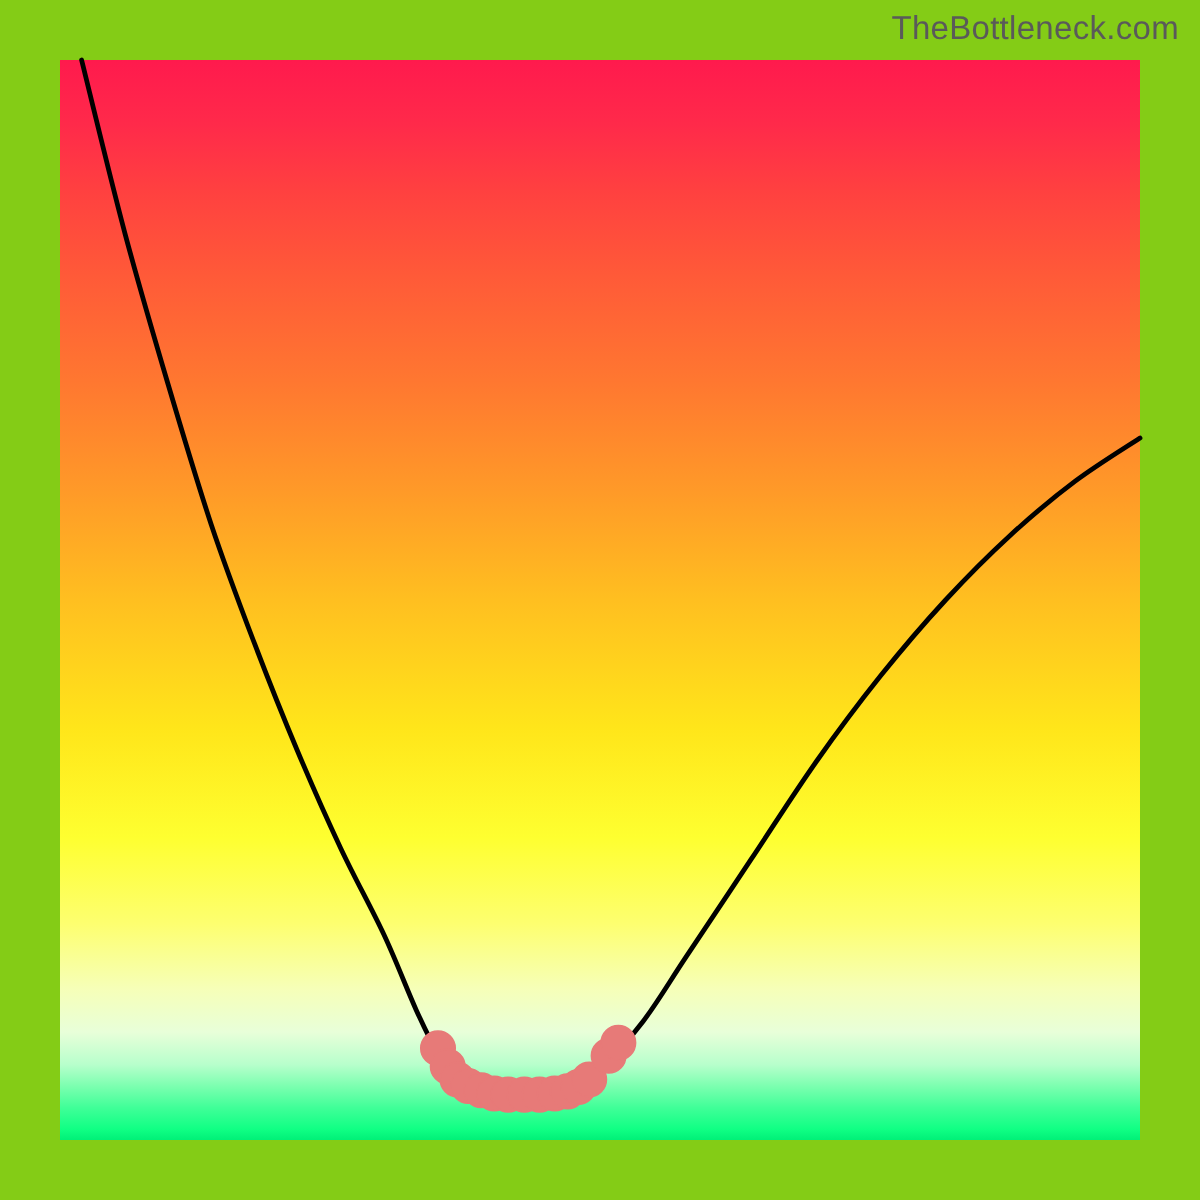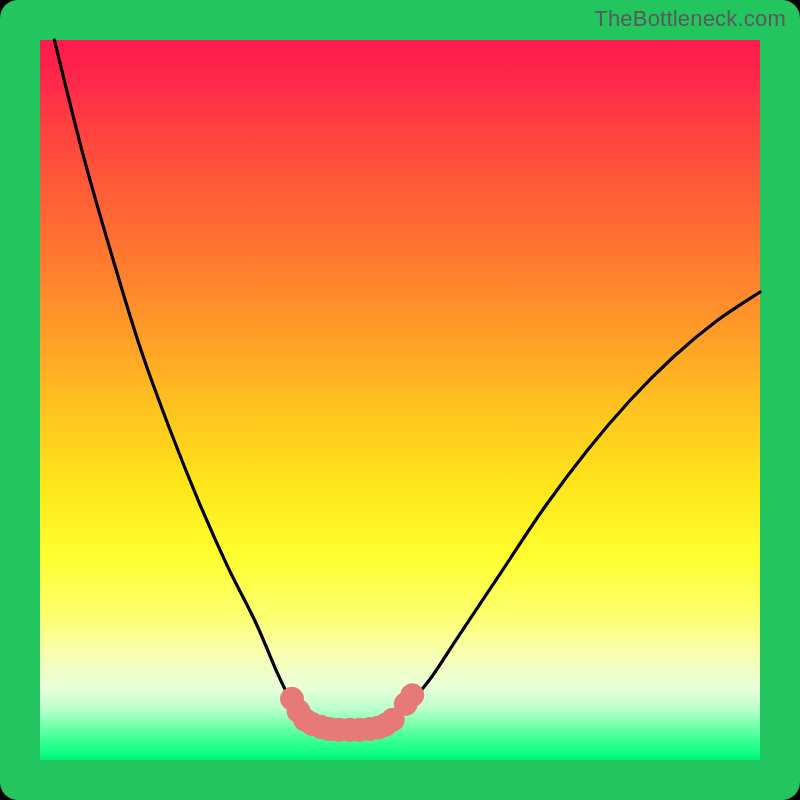--- a/index.html
+++ b/index.html
@@ -9,22 +9,21 @@
     height: 800px;
     background: #000;
     overflow: hidden;
   }
   .frame {
     position: absolute;
     left: 0;
     top: 0;
     width: 800px;
     height: 800px;
-    background: #22c55e;
-    border-radius: 18px;
+    background: #84cc16;
   }
   .plot {
     position: absolute;
     left: 40px;
     top: 40px;
     width: 720px;
     height: 720px;
     background: linear-gradient(to bottom,
       #ff1a4d 0%,
       #ff2a4a 6%,

